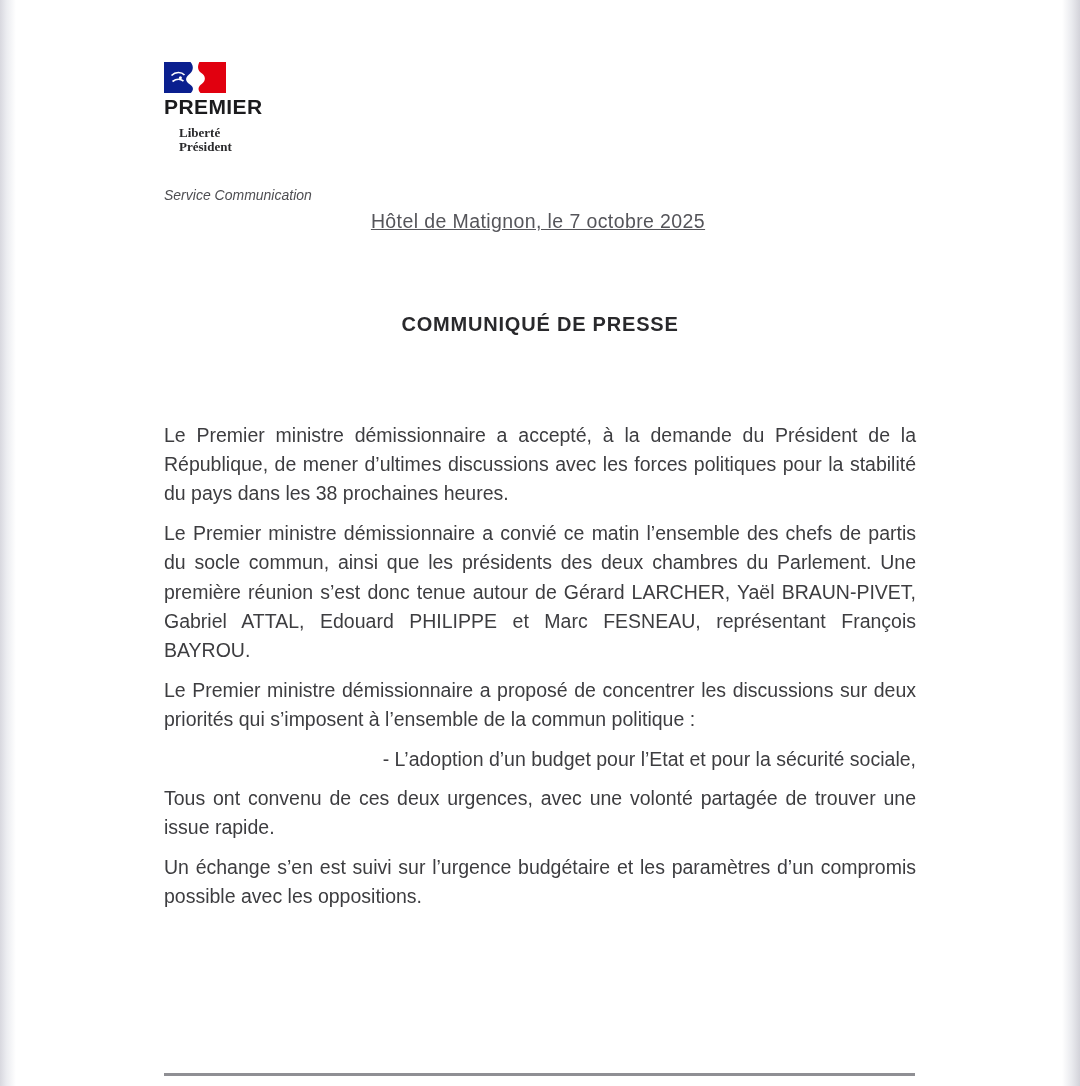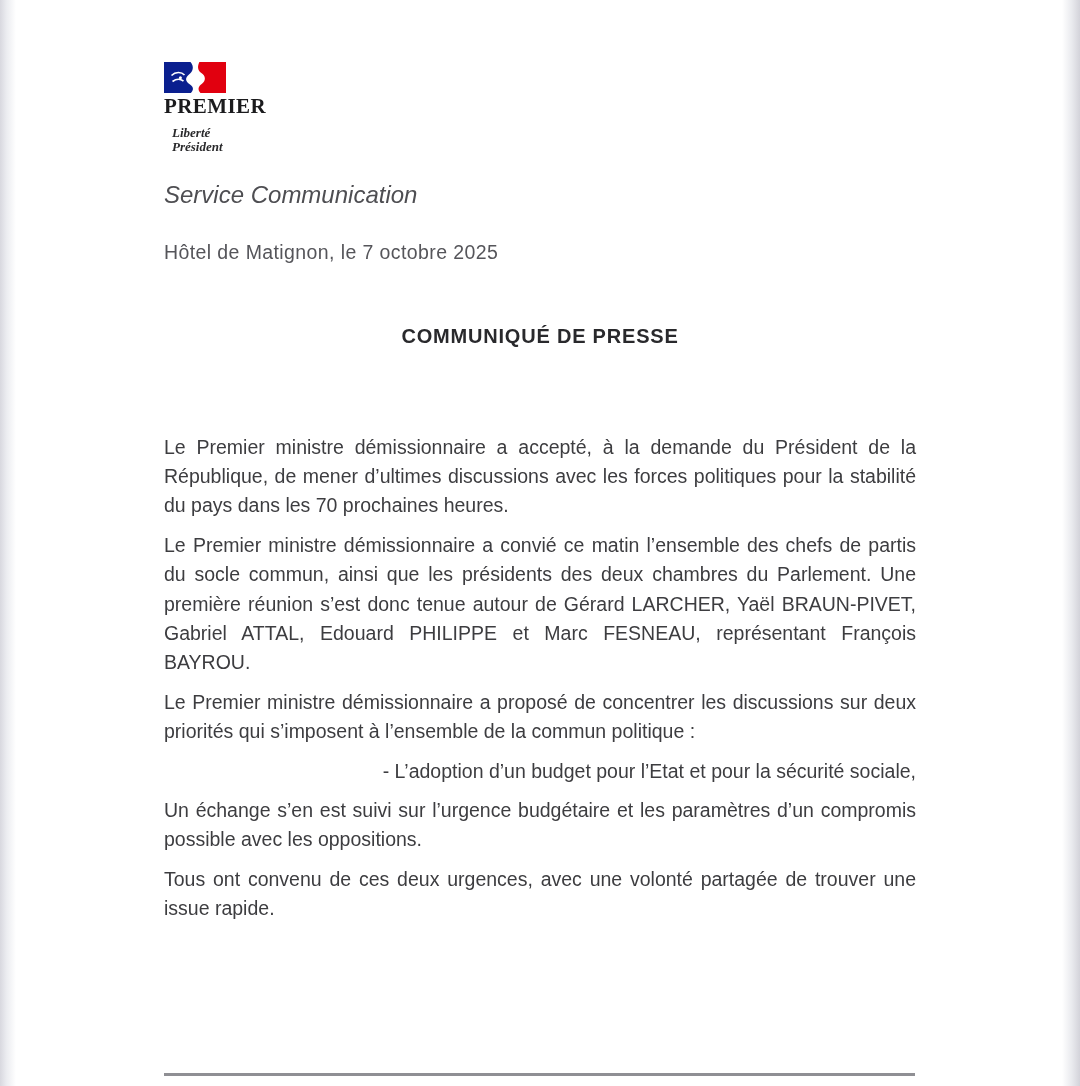--- a/index.html
+++ b/index.html
@@ -22,45 +22,44 @@
   }
   .content {
     position: absolute; left: 164px; top: 0; width: 752px;
   }
   .emblem { margin-top: 62px; display: block; }
   .ministry {
     margin-top: 3px;
     font-size: 21px; line-height: 21.5px;
     font-weight: bold; letter-spacing: 0.4px;
     color: #1b1b1d;
-    font-family: Liberation Serif, serif;
   }
   .motto {
-    margin-top: 8px; margin-left: 8px;
+    margin-top: 8px; margin-left: 15px;
     font-family: "Liberation Serif", serif;
-    font-style: italic; font-weight: bold;
+    font-weight: bold;
     font-size: 13px; line-height: 14.5px;
     color: #2a2a2c;
   }
   .service-line {
     margin-top: 27px;
     font-style: italic;
-    font-size: 24px; line-height: 26px;
+    font-size: 14px; line-height: 26px;
     color: #4e4e52;
   }
   .dateline {
-    margin-top: 31px;
-    text-align: left;
+    text-align: center;
     font-size: 19.5px; line-height: 26px;
     letter-spacing: 0.4px;
     color: #55555a;
     padding-right: 4px;
+    text-decoration: underline;
   }
   .doc-title {
-    margin-top: 58px;
+    margin-top: 77px;
     text-align: center;
     font-size: 20px; line-height: 26px;
     font-weight: 600; letter-spacing: 0.8px;
     color: #29292c;
   }
   .body-text { margin-top: 84px; }
   .body-text p {
     font-size: 19.5px;
     line-height: 29.4px;
     color: #3d3d40;
@@ -99,23 +98,23 @@
     </div>
   </div>
 
   <div class="service-line">Service Communication</div>
 
   <div class="dateline">Hôtel de Matignon, le 7 octobre 2025</div>
 
   <div class="doc-title">COMMUNIQUÉ DE PRESSE</div>
 
   <div class="body-text">
-    <p>Le Premier ministre démissionnaire a accepté, à la demande du Président de la République, de mener d’ultimes discussions avec les forces politiques pour la stabilité du pays dans les 70 prochaines heures.</p>
+    <p>Le Premier ministre démissionnaire a accepté, à la demande du Président de la République, de mener d’ultimes discussions avec les forces politiques pour la stabilité du pays dans les 38 prochaines heures.</p>
     <p>Le Premier ministre démissionnaire a convié ce matin l’ensemble des chefs de partis du socle commun, ainsi que les présidents des deux chambres du Parlement. Une première réunion s’est donc tenue autour de Gérard LARCHER, Yaël BRAUN-PIVET, Gabriel ATTAL, Edouard PHILIPPE et Marc FESNEAU, représentant François BAYROU.</p>
     <p>Le Premier ministre démissionnaire a proposé de concentrer les discussions sur deux priorités qui s’imposent à l’ensemble de la commun politique :</p>
     <p class="list-line">- L’adoption d’un budget pour l’Etat et pour la sécurité sociale,</p>
+    <p>Tous ont convenu de ces deux urgences, avec une volonté partagée de trouver une issue rapide.</p>
     <p>Un échange s’en est suivi sur l’urgence budgétaire et les paramètres d’un compromis possible avec les oppositions.</p>
-    <p>Tous ont convenu de ces deux urgences, avec une volonté partagée de trouver une issue rapide.</p>
   </div>
 
 </div>
 
 <div class="footer-rule"></div>
 
 </body></html>

